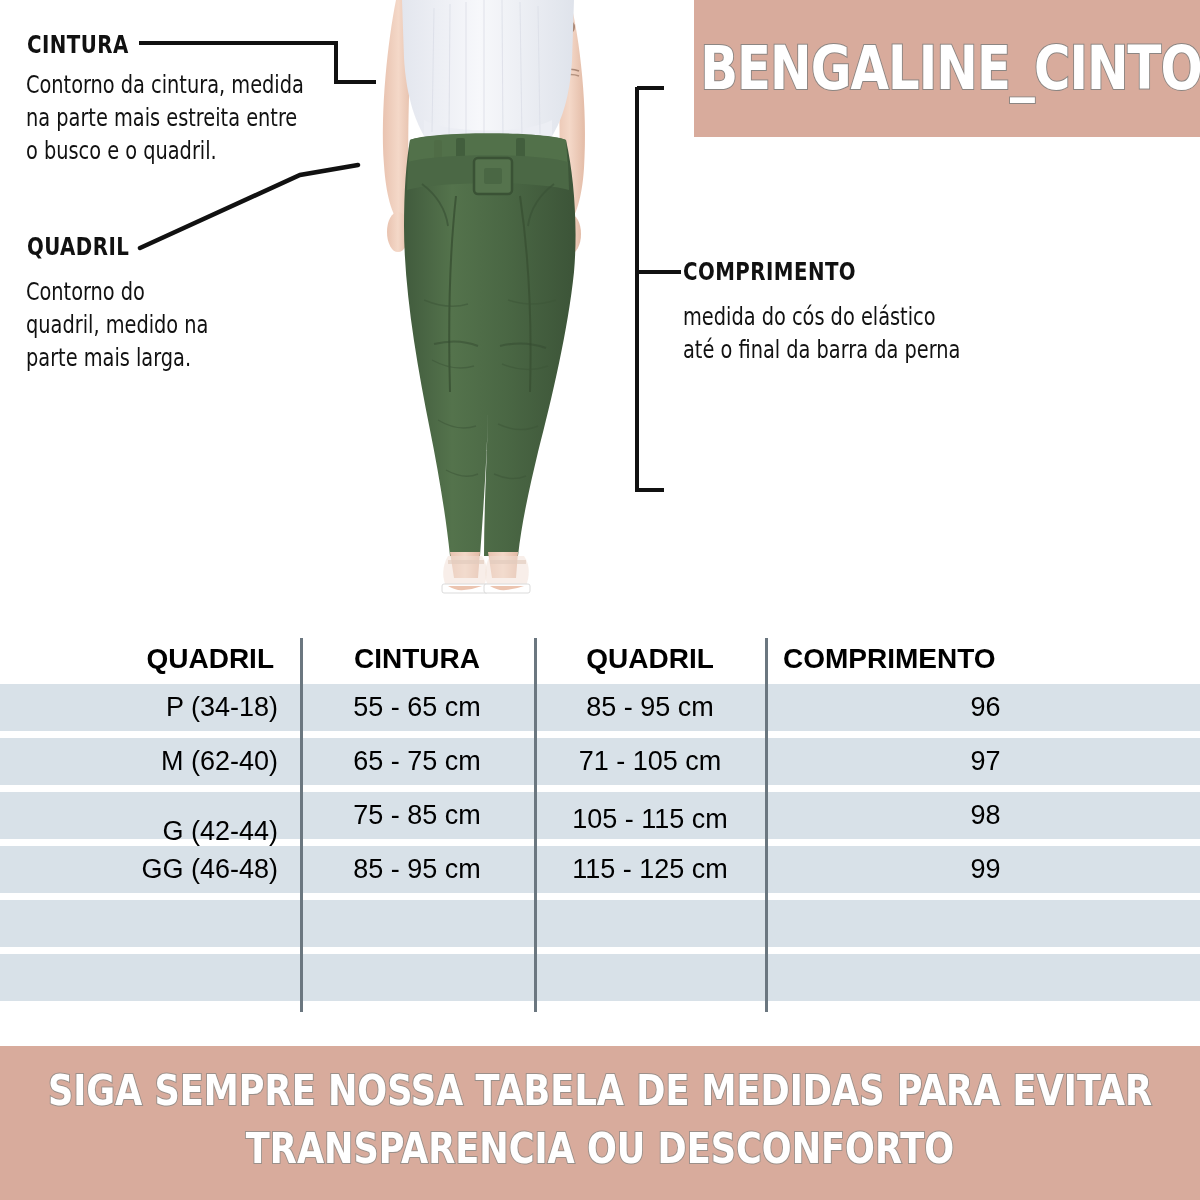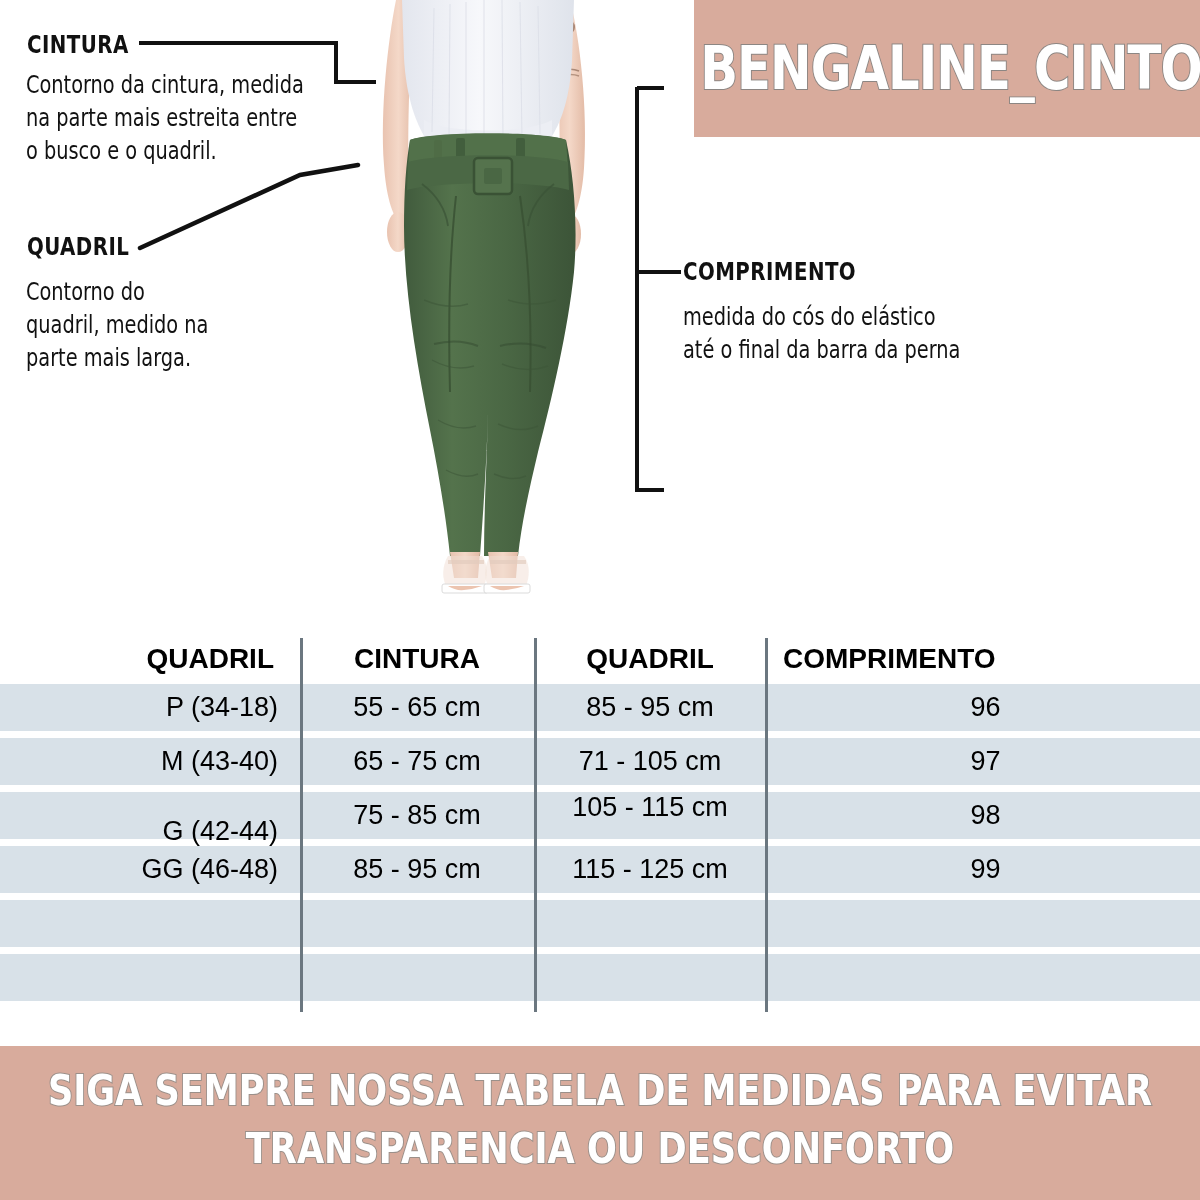--- a/index.html
+++ b/index.html
@@ -264,28 +264,28 @@
     <div class="t-head head-size" style="top:0px">QUADRIL</div>
     <div class="t-head head-waist" style="top:0px">CINTURA</div>
     <div class="t-head head-hip" style="top:0px">QUADRIL</div>
     <div class="t-head head-len" style="top:0px">COMPRIMENTO</div>
 
     <div class="t-cell col-size" style="top:48px">P (34-18)</div>
     <div class="t-cell col-waist" style="top:48px">55 - 65 cm</div>
     <div class="t-cell col-hip" style="top:48px">85 - 95 cm</div>
     <div class="t-cell col-len" style="top:48px">96</div>
 
-    <div class="t-cell col-size" style="top:102px">M (43-40)</div>
+    <div class="t-cell col-size" style="top:102px">M (62-40)</div>
     <div class="t-cell col-waist" style="top:102px">65 - 75 cm</div>
     <div class="t-cell col-hip" style="top:102px">71 - 105 cm</div>
     <div class="t-cell col-len" style="top:102px">97</div>
 
     <div class="t-cell col-size" style="top:172px">G (42-44)</div>
     <div class="t-cell col-waist" style="top:156px">75 - 85 cm</div>
-    <div class="t-cell col-hip" style="top:148px">105 - 115 cm</div>
+    <div class="t-cell col-hip" style="top:160px">105 - 115 cm</div>
     <div class="t-cell col-len" style="top:156px">98</div>
 
     <div class="t-cell col-size" style="top:210px">GG (46-48)</div>
     <div class="t-cell col-waist" style="top:210px">85 - 95 cm</div>
     <div class="t-cell col-hip" style="top:210px">115 - 125 cm</div>
     <div class="t-cell col-len" style="top:210px">99</div>
 
     <div class="t-cell col-size" style="top:264px"></div>
     <div class="t-cell col-waist" style="top:264px"></div>
     <div class="t-cell col-hip" style="top:264px"></div>

